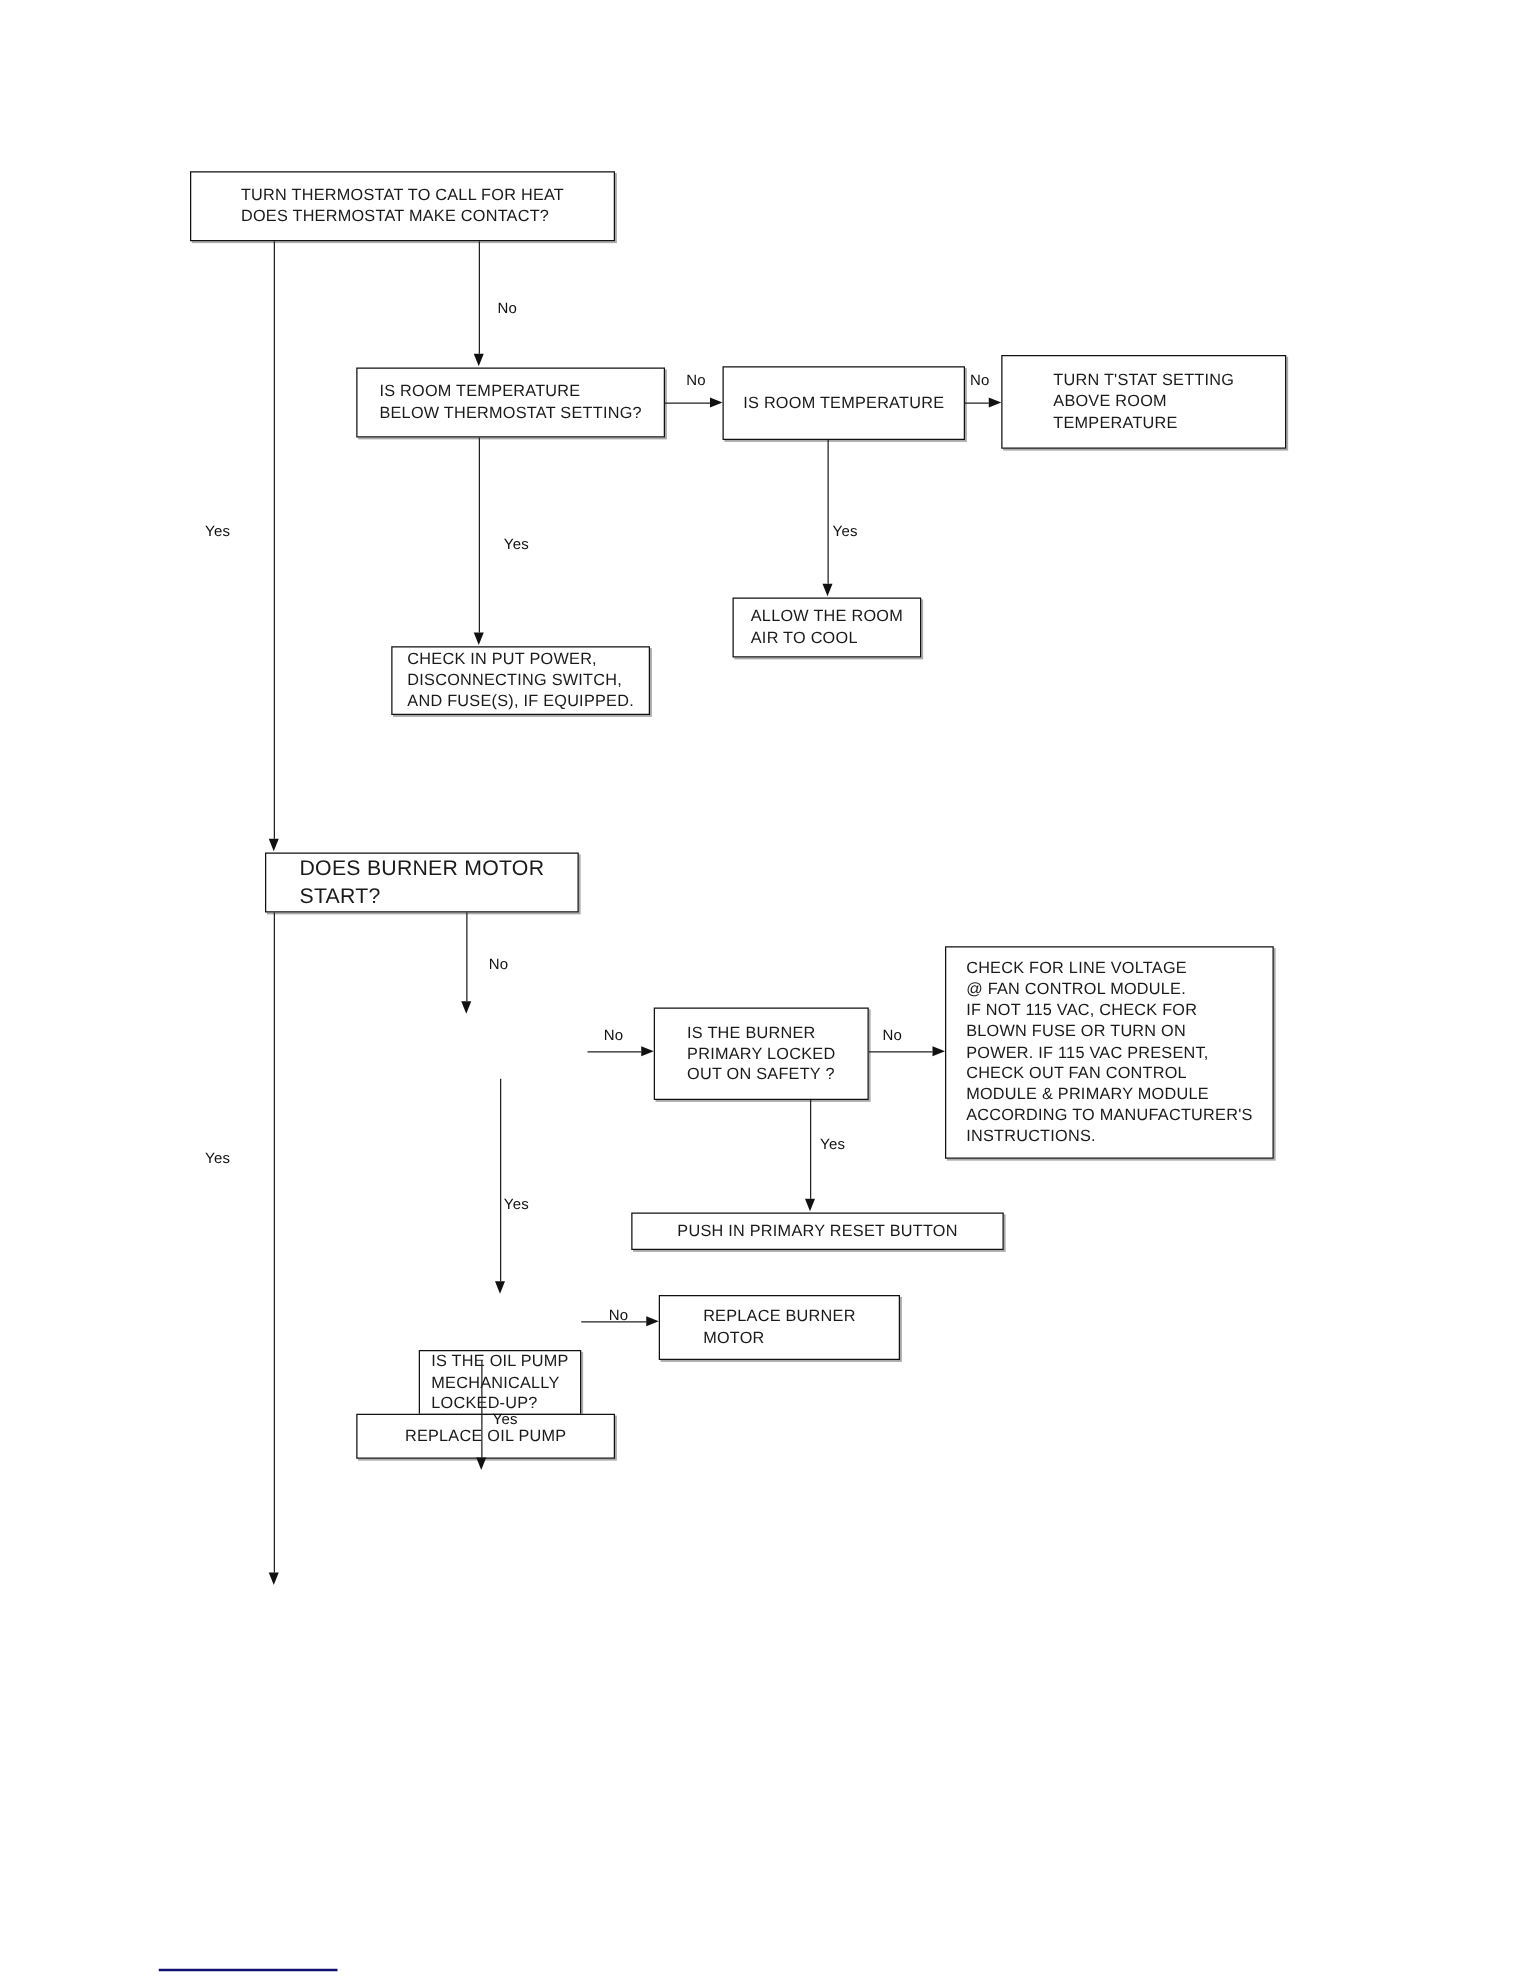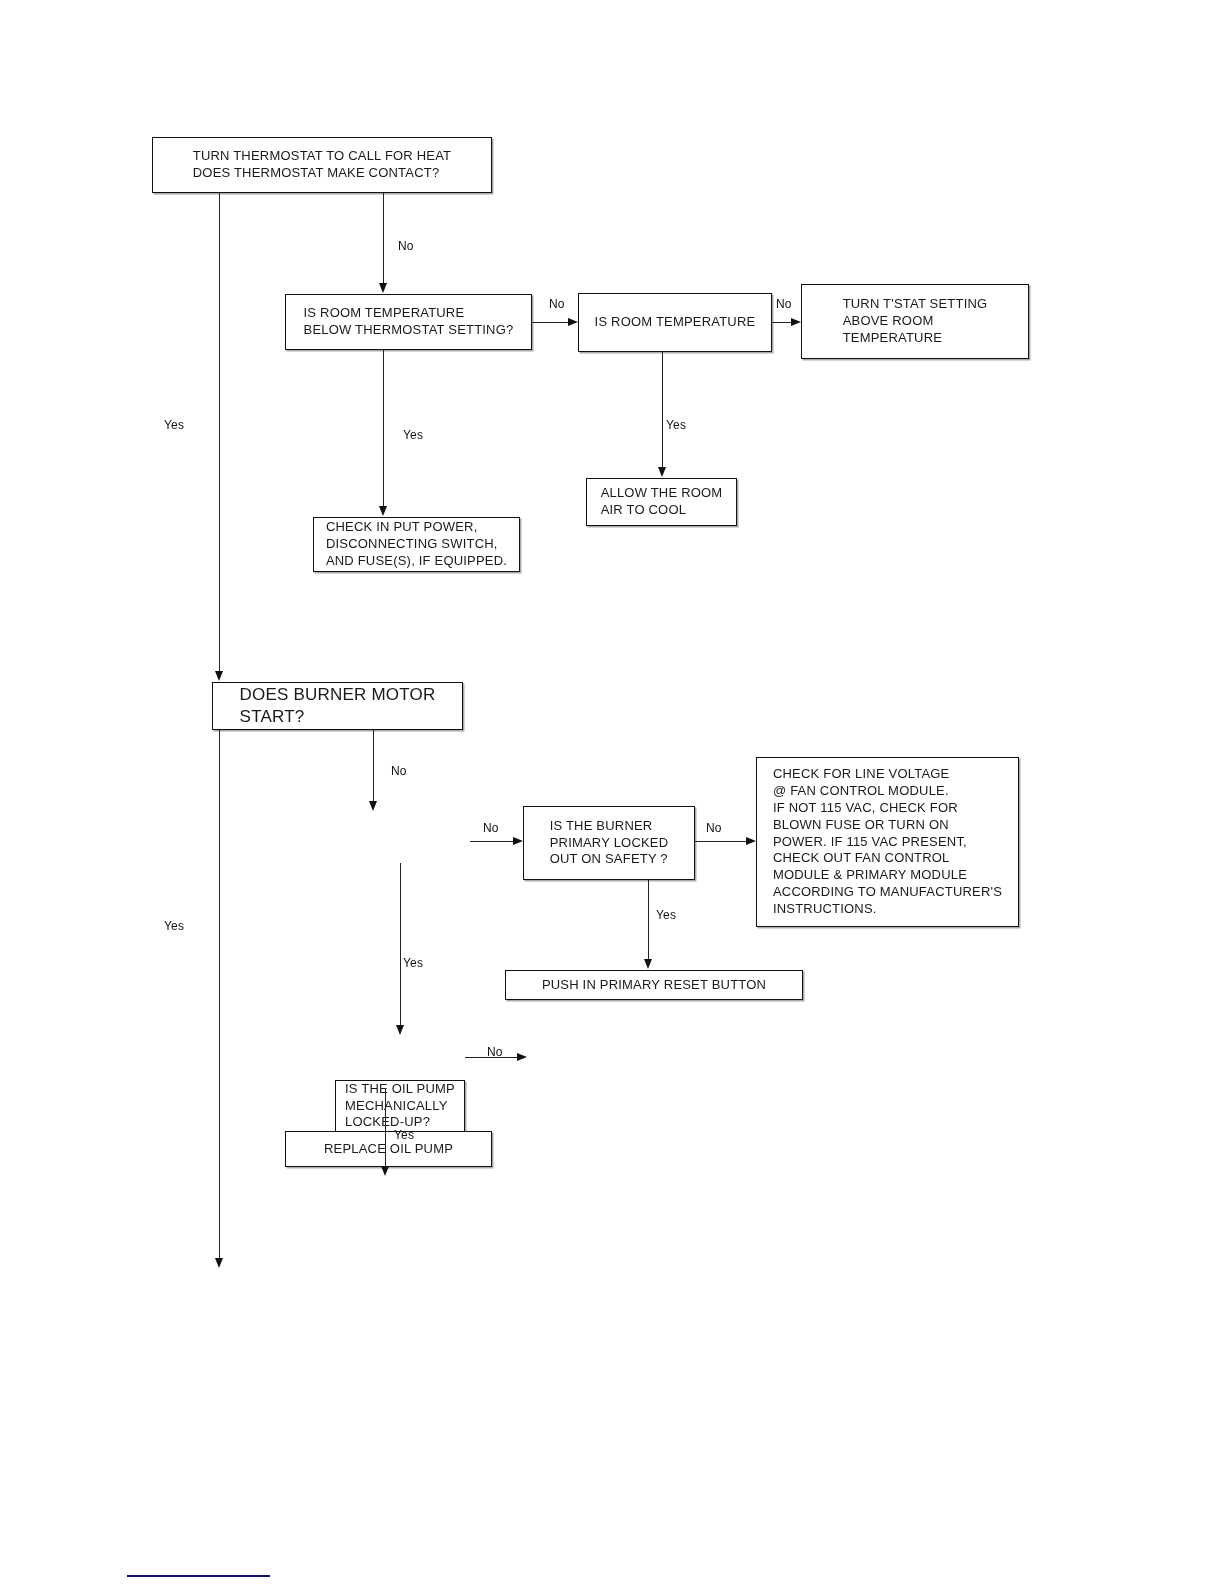--- a/index.html
+++ b/index.html
@@ -139,20 +139,24 @@
   <div class="node" style="left:505px; top:970px; width:298px; height:30px; font-size:13px;">
     <span class="txt">PUSH IN PRIMARY  RESET BUTTON</span>
   </div>
 
   <div class="node" style="left:335px; top:1036px; width:130px; height:52px; font-size:13px;margin-top:44px;">
     <span class="txt">IS THE OIL PUMP
 MECHANICALLY
 LOCKED-UP?</span>
   </div>
 
+  <div class="node" style="left:527px; top:1036px; width:193px; height:52px; font-size:13px;">
+    <span class="txt">REPLACE BURNER
+MOTOR</span>
+  </div>
 
   <div class="node" style="left:285px; top:1131px; width:207px; height:36px; font-size:13px;">
     <span class="txt">REPLACE OIL PUMP</span>
   </div>
 
   <div class="vline" style="left:383px; top:193px; height:90px;"></div>
   <div class="arrow-down" style="left:378.5px; top:283px;"></div>
 
   <div class="vline" style="left:219px; top:193px; height:478px;"></div>
   <div class="arrow-down" style="left:214.5px; top:671px;"></div>

